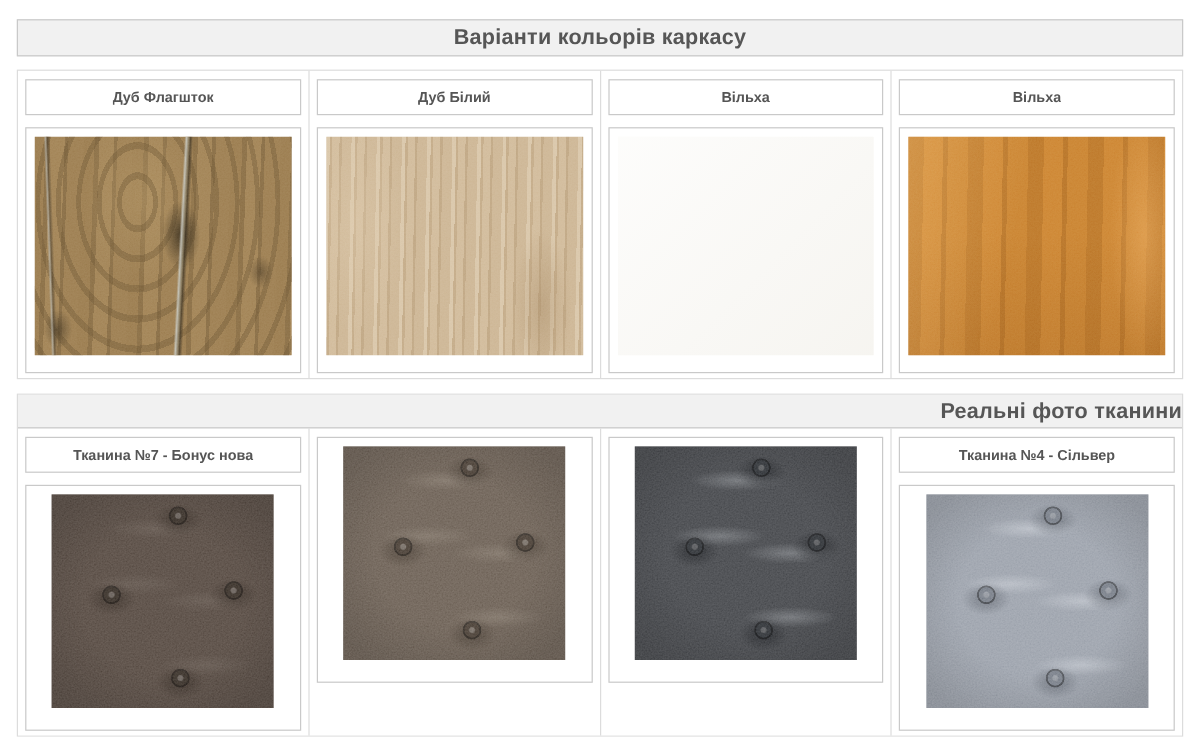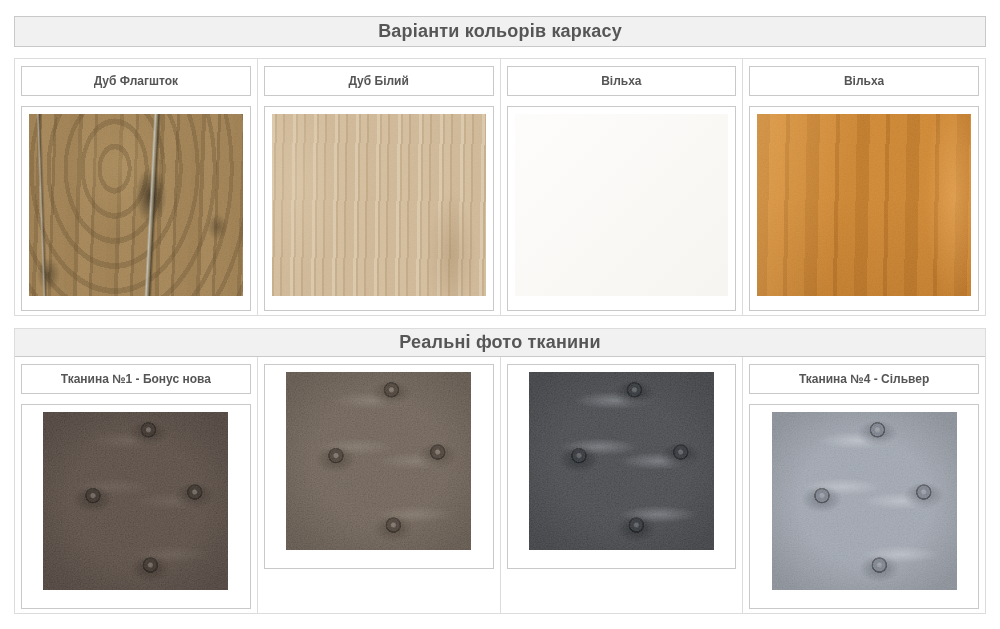--- a/index.html
+++ b/index.html
@@ -171,29 +171,29 @@
         </div>
       </div>
 
 
     </div>
   </div>
 
   <div style="height:12px"></div>
 
   <div class="panel">
-    <div class="bar" style="margin:0;border:none;border-bottom:1px solid #c9c9c9;height:27px;">
+    <div class="bar" style="margin:0;border:none;border-bottom:1px solid #c9c9c9;height:27px;justify-content:flex-end;">
       <span>Реальні фото тканини</span>
     </div>
 
     <div class="grid fabric-grid">
 
       <div class="cell">
         <div class="label-box">
-          <span>Тканина №1 - Бонус нова</span>
+          <span>Тканина №7 - Бонус нова</span>
         </div>
         <div class="img-box">
           <div class="texture fabric-tx tx-bonus-nova">
             <svg class="noise">
                 <rect width="100%" height="100%" filter="url(#fabric-noise)"></rect>
               </svg>
           </div>
         </div>
       </div>
 

